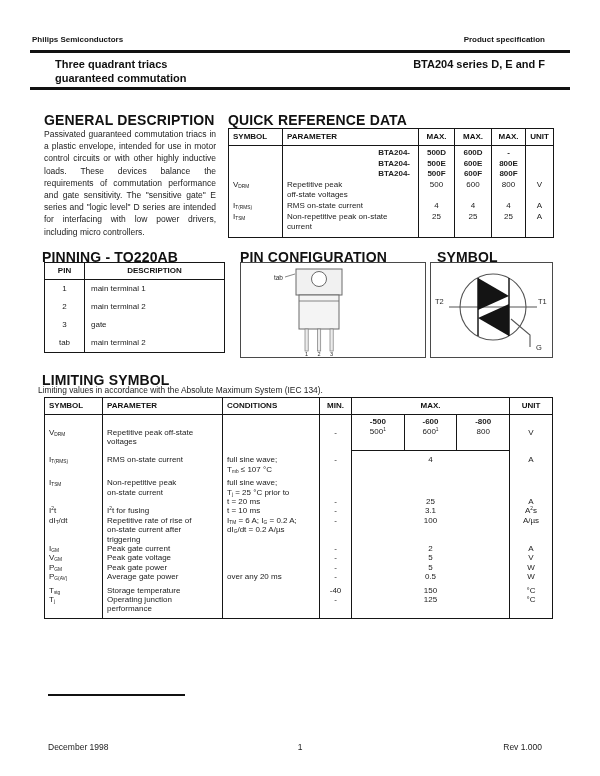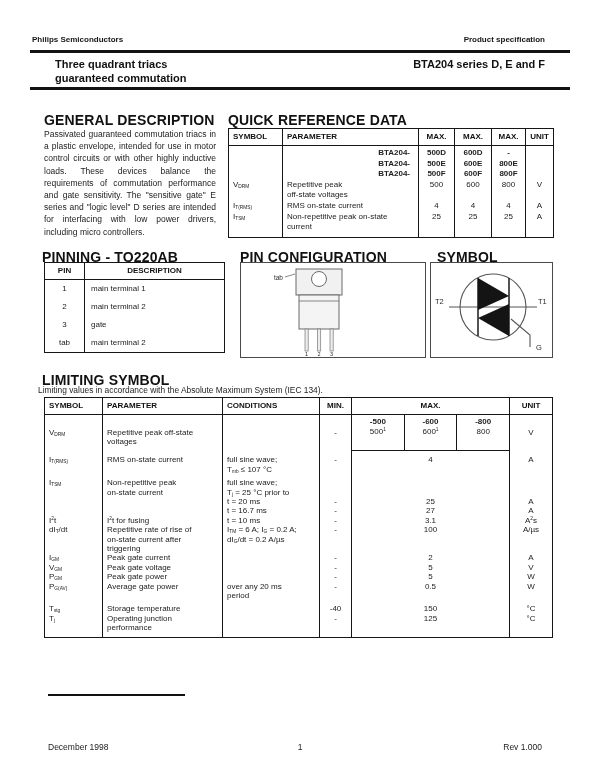--- a/index.html
+++ b/index.html
@@ -334,28 +334,20 @@
         </tr>
         <tr>
           <td></td>
           <td></td>
           <td>t = 20 ms</td>
           <td>-</td>
           <td>25</td>
           <td>A</td>
         </tr>
         <tr>
-          <td></td>
-          <td></td>
-          <td>t = 16.7 ms</td>
-          <td>-</td>
-          <td>27</td>
-          <td>A</td>
-        </tr>
-        <tr>
           <td>I<sup>2</sup>t</td>
           <td>I<sup>2</sup>t for fusing</td>
           <td>t = 10 ms</td>
           <td>-</td>
           <td>3.1</td>
           <td>A<sup>2</sup>s</td>
         </tr>
         <tr>
           <td>dI<sub>T</sub>/dt</td>
           <td>Repetitive rate of rise of</td>
@@ -405,28 +397,20 @@
           <td>W</td>
         </tr>
         <tr>
           <td>P<sub>G(AV)</sub></td>
           <td>Average gate power</td>
           <td>over any 20 ms</td>
           <td>-</td>
           <td>0.5</td>
           <td>W</td>
         </tr>
-        <tr>
-          <td></td>
-          <td></td>
-          <td>period</td>
-          <td></td>
-          <td></td>
-          <td></td>
-        </tr>
         <tr class="gap">
           <td>T<sub>stg</sub></td>
           <td>Storage temperature</td>
           <td></td>
           <td>-40</td>
           <td>150</td>
           <td>°C</td>
         </tr>
         <tr>
           <td>T<sub>j</sub></td>

